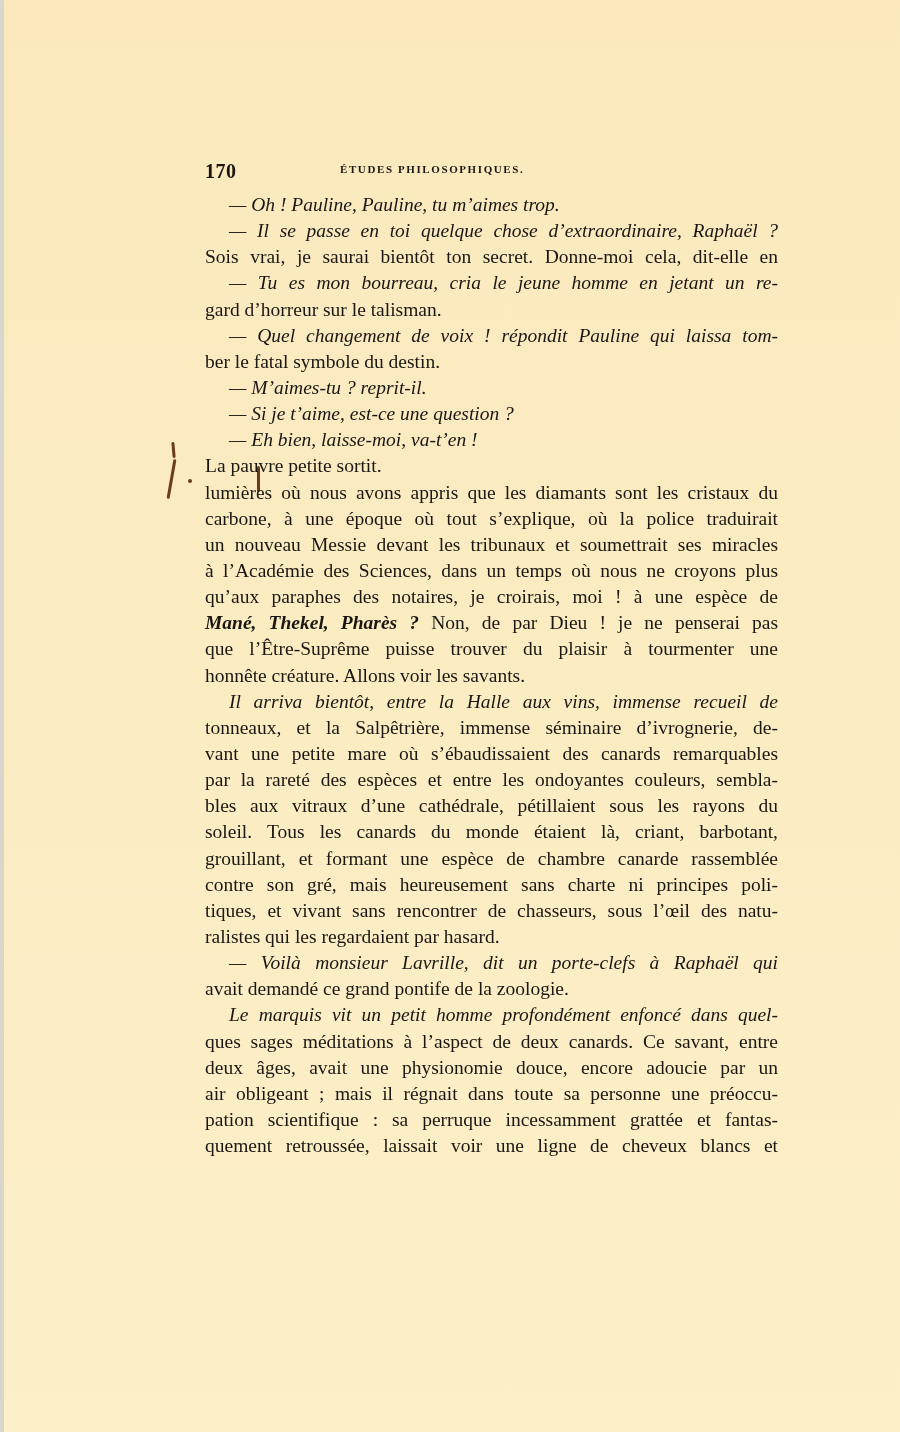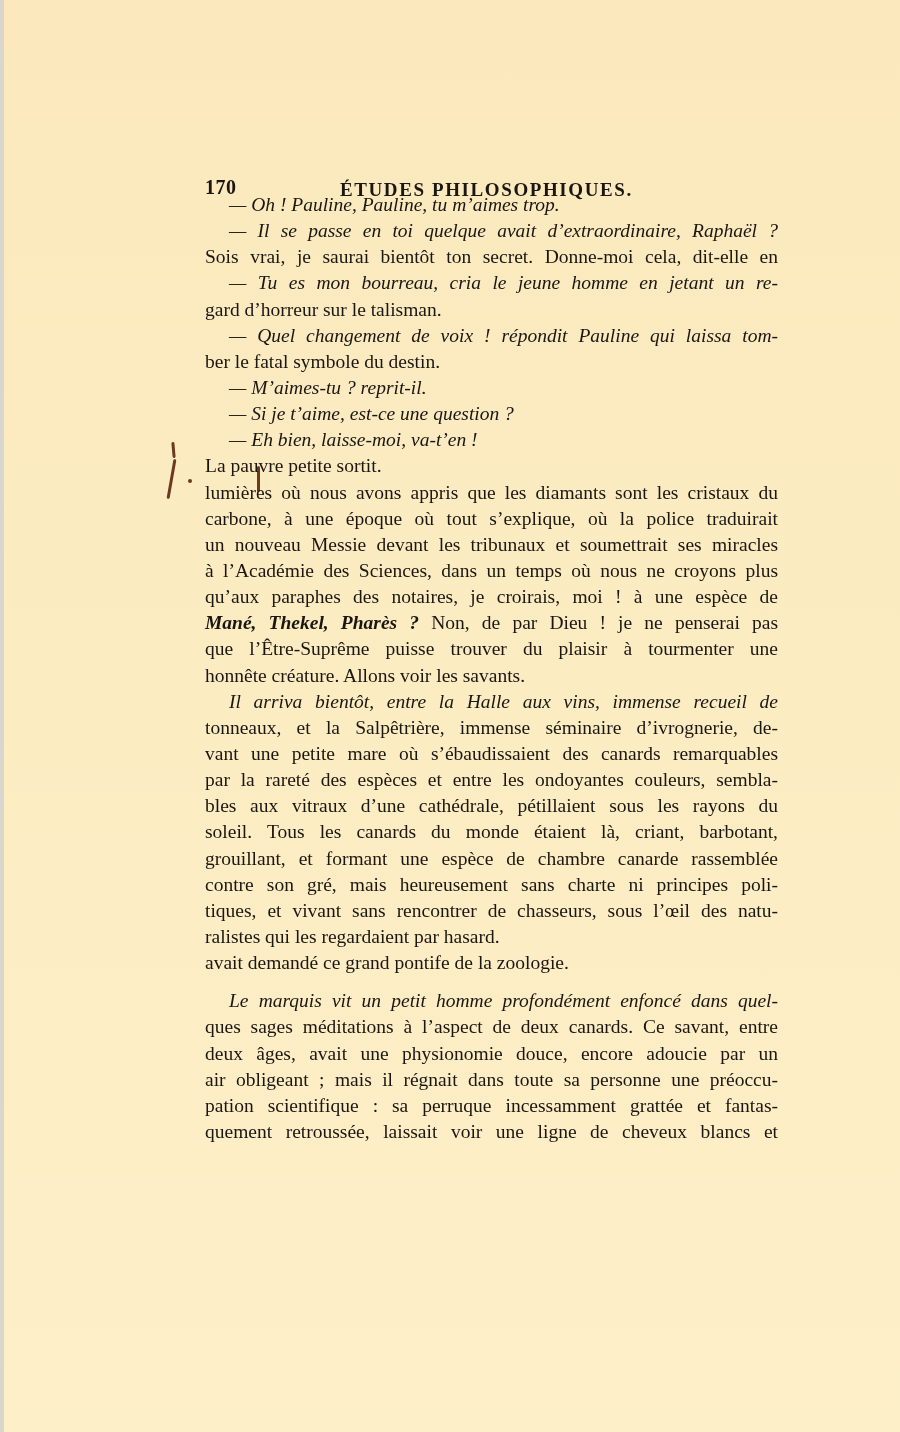--- a/index.html
+++ b/index.html
@@ -23,37 +23,37 @@
     }
     .page {
       position: absolute;
       left: 4px; top: 0;
       width: 896px; height: 1432px;
       background: linear-gradient(180deg, #fbe9bd 0%, #fcecc2 50%, #fdefc8 100%);
     }
     .header {
       position: absolute;
       left: 205px;
-      top: 176px;
+      top: 160px;
       width: 580px;
       height: 28px;
       font-weight: bold;
     }
     .page-number {
       position: absolute;
       left: 0;
       top: 0;
       font-size: 20px;
       letter-spacing: 0.5px;
     }
     .running-title {
       position: absolute;
       left: 135px;
       top: 3px;
-      font-size: 19px;
+      font-size: 11px;
       letter-spacing: 1.6px;
       font-variant: small-caps;
     }
     .body-text {
       position: absolute;
       left: 205px;
       top: 192px;
       width: 573px;
       font-size: 19.5px;
       line-height: 26.15px;
@@ -67,21 +67,21 @@
       text-align: justify;
     }
     .line.last {
       text-align-last: left;
     }
     .line.indent {
       padding-left: 24px;
       font-style: italic;
     }
     .line.gap-before {
-      margin-top: 12px;
+      margin-top: 0;
     }
     .italic {
       font-style: italic;
       font-weight: bold;
       margin-top: 48px;
     }
     .margin-mark {
       position: absolute;
       background: #6b3a1f;
       border-radius: 2px;
@@ -103,21 +103,21 @@
   <span class="running-title">ÉTUDES PHILOSOPHIQUES.</span>
 </div>
 
 <div class="margin-mark mark-1"></div>
 <div class="margin-mark mark-2"></div>
 <div class="margin-mark mark-3"></div>
 <div class="margin-mark mark-4"></div>
 
 <div class="body-text" id="body-text">
   <span class="line indent last"><span>— Oh ! Pauline, Pauline, tu m’aimes trop.</span></span>
-  <span class="line indent"><span>— Il se passe en toi quelque avait d’extraordinaire, Raphaël ?</span></span>
+  <span class="line indent"><span>— Il se passe en toi quelque chose d’extraordinaire, Raphaël ?</span></span>
   <span class="line"><span>Sois vrai, je saurai bientôt ton secret. Donne-moi cela, dit-elle en</span></span>
   <span class="line indent"><span>— Tu es mon bourreau, cria le jeune homme en jetant un re-</span></span>
   <span class="line last"><span>gard d’horreur sur le talisman.</span></span>
   <span class="line indent"><span>— Quel changement de voix ! répondit Pauline qui laissa tom-</span></span>
   <span class="line last"><span>ber le fatal symbole du destin.</span></span>
   <span class="line indent last"><span>— M’aimes-tu ? reprit-il.</span></span>
   <span class="line indent last"><span>— Si je t’aime, est-ce une question ?</span></span>
   <span class="line indent last"><span>— Eh bien, laisse-moi, va-t’en !</span></span>
   <span class="line last"><span>La pauvre petite sortit.</span></span>
   <span class="line"><span>lumières où nous avons appris que les diamants sont les cristaux du</span></span>
@@ -131,20 +131,21 @@
   <span class="line indent"><span>Il arriva bientôt, entre la Halle aux vins, immense recueil de</span></span>
   <span class="line"><span>tonneaux, et la Salpêtrière, immense séminaire d’ivrognerie, de-</span></span>
   <span class="line"><span>vant une petite mare où s’ébaudissaient des canards remarquables</span></span>
   <span class="line"><span>par la rareté des espèces et entre les ondoyantes couleurs, sembla-</span></span>
   <span class="line"><span>bles aux vitraux d’une cathédrale, pétillaient sous les rayons du</span></span>
   <span class="line"><span>soleil. Tous les canards du monde étaient là, criant, barbotant,</span></span>
   <span class="line"><span>grouillant, et formant une espèce de chambre canarde rassemblée</span></span>
   <span class="line"><span>contre son gré, mais heureusement sans charte ni principes poli-</span></span>
   <span class="line"><span>tiques, et vivant sans rencontrer de chasseurs, sous l’œil des natu-</span></span>
   <span class="line last"><span>ralistes qui les regardaient par hasard.</span></span>
+  <span class="line indent"><span>— Voilà monsieur Lavrille, dit un porte-clefs à Raphaël qui</span></span>
   <span class="line last"><span>avait demandé ce grand pontife de la zoologie.</span></span>
   <span class="line indent gap-before"><span>Le marquis vit un petit homme profondément enfoncé dans quel-</span></span>
   <span class="line"><span>ques sages méditations à l’aspect de deux canards. Ce savant, entre</span></span>
   <span class="line"><span>deux âges, avait une physionomie douce, encore adoucie par un</span></span>
   <span class="line"><span>air obligeant ; mais il régnait dans toute sa personne une préoccu-</span></span>
   <span class="line"><span>pation scientifique : sa perruque incessamment grattée et fantas-</span></span>
   <span class="line"><span>quement retroussée, laissait voir une ligne de cheveux blancs et</span></span>
 </div>
 
 </body></html>

